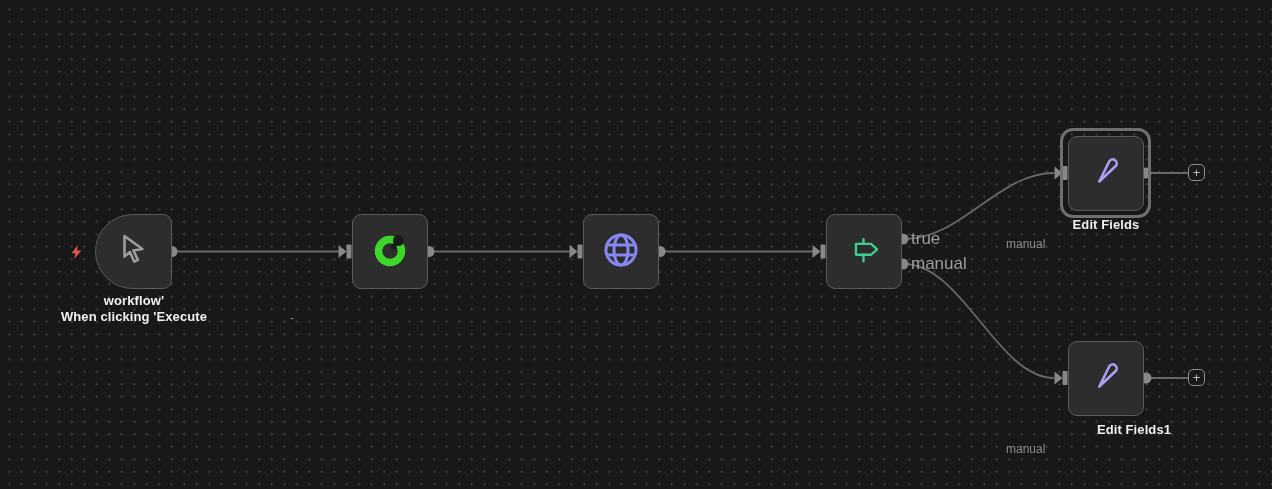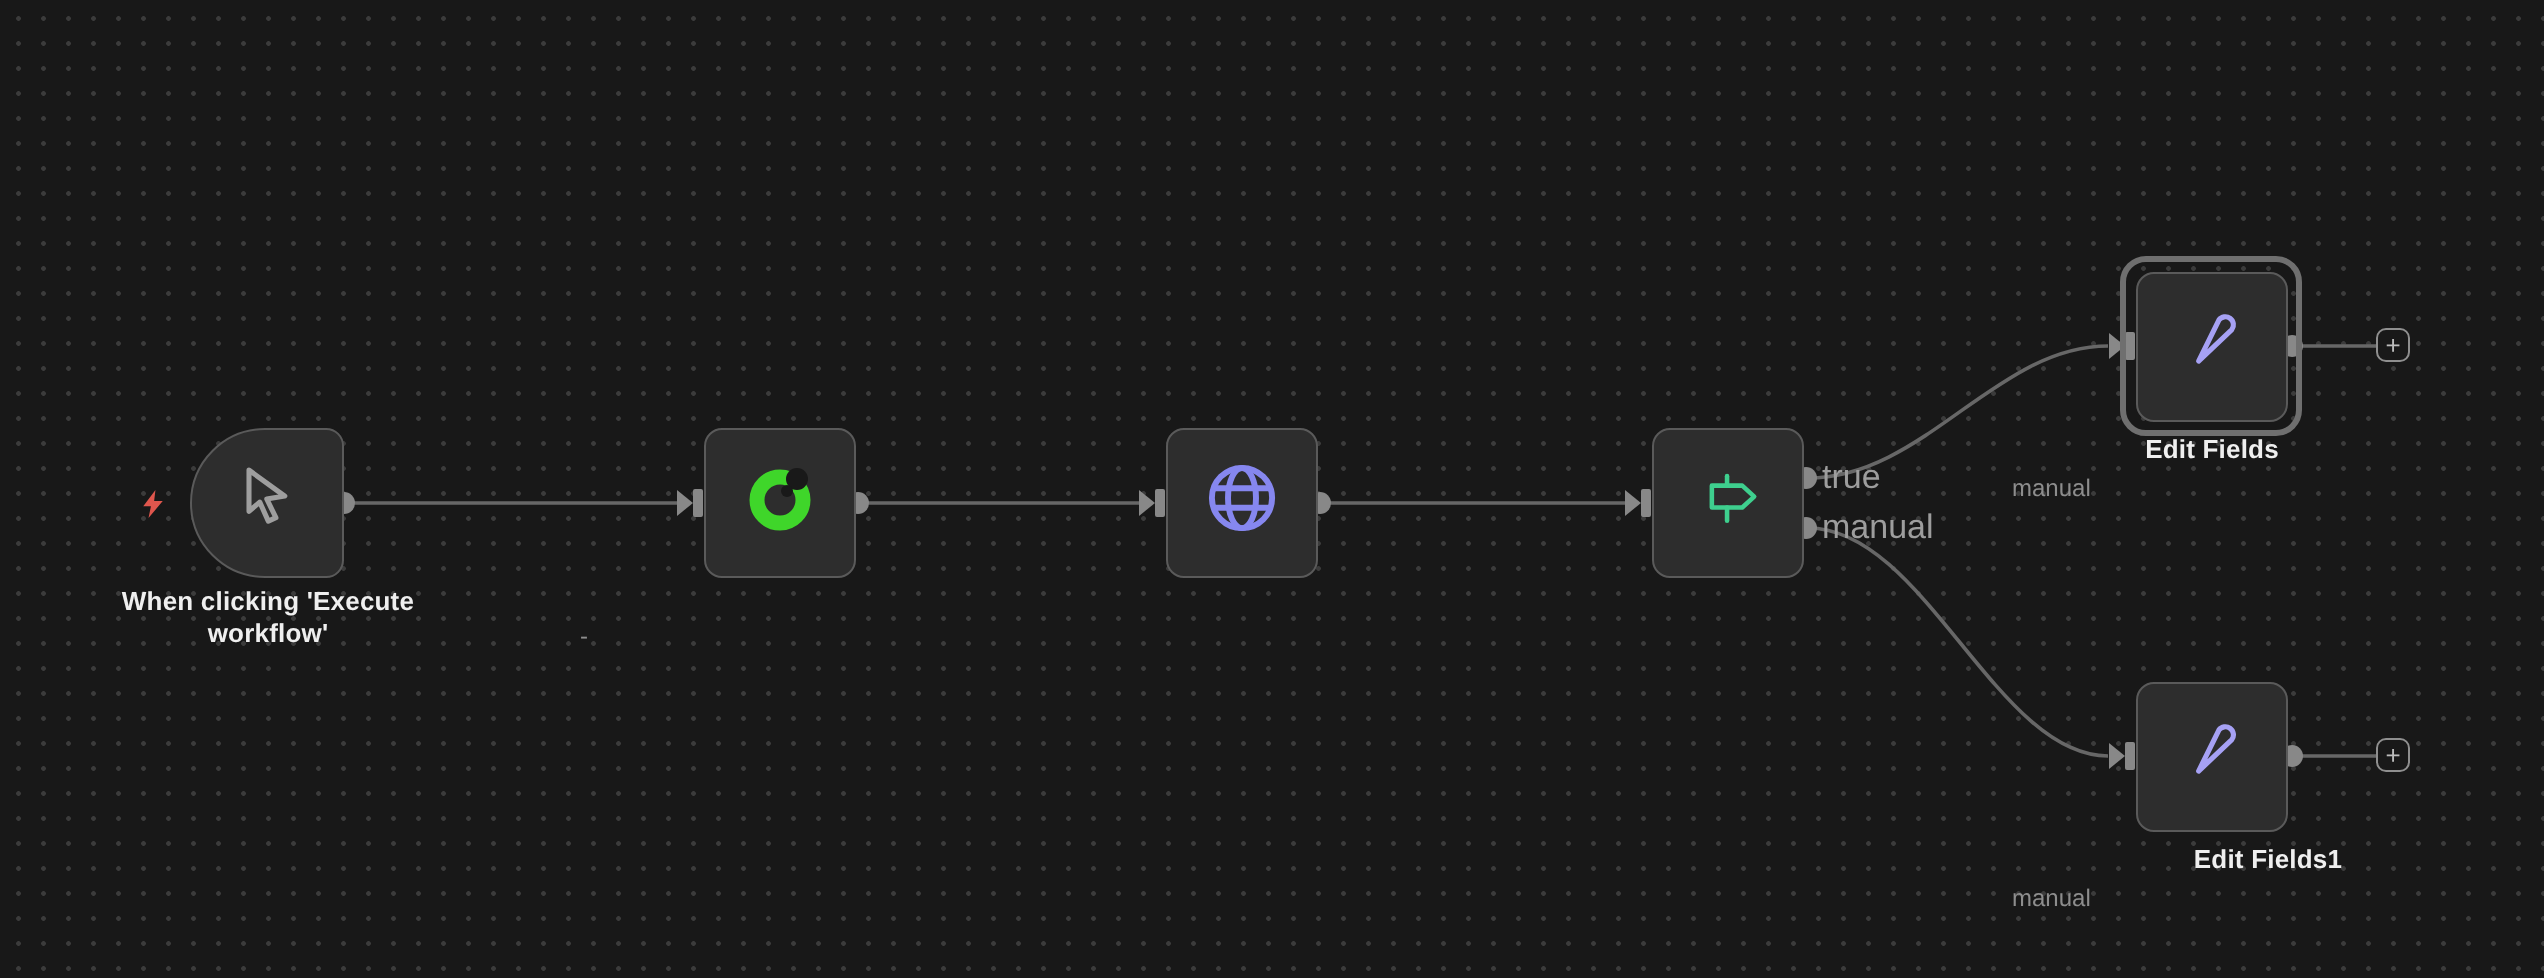--- a/index.html
+++ b/index.html
@@ -93,22 +93,22 @@
   </span>
 
   <div class="node trigger" style="left:95px;top:214px;">
     <span>
       <svg width="38" height="38" viewBox="0 0 24 24" fill="none" stroke="#9e9e9e" stroke-width="1.6" stroke-linejoin="round" stroke-linecap="round">
         <path d="M6 3.2l11.3 8.2-5.7.9 2.9 5.9-2.4 1.1-2.7-6-3.4 2.9z"></path>
       </svg>
     </span>
   </div>
   <div class="node-label" style="left:14px;top:293px;width:240px;">
+    <div>workflow'</div>
     <div>When clicking 'Execute</div>
-    <div>workflow'</div>
   </div>
 
   <div class="node" style="left:352px;top:214px;">
     <span>
       <svg width="40" height="40" viewBox="0 0 40 40">
         <circle cx="20" cy="21" r="11.5" stroke="#3fd62a" stroke-width="7.5" fill="none"></circle>
         <circle cx="28.5" cy="10.5" r="5.5" fill="#191919"></circle>
         <circle cx="23.5" cy="16.5" r="3" fill="#191919"></circle>
       </svg>
     </span>

